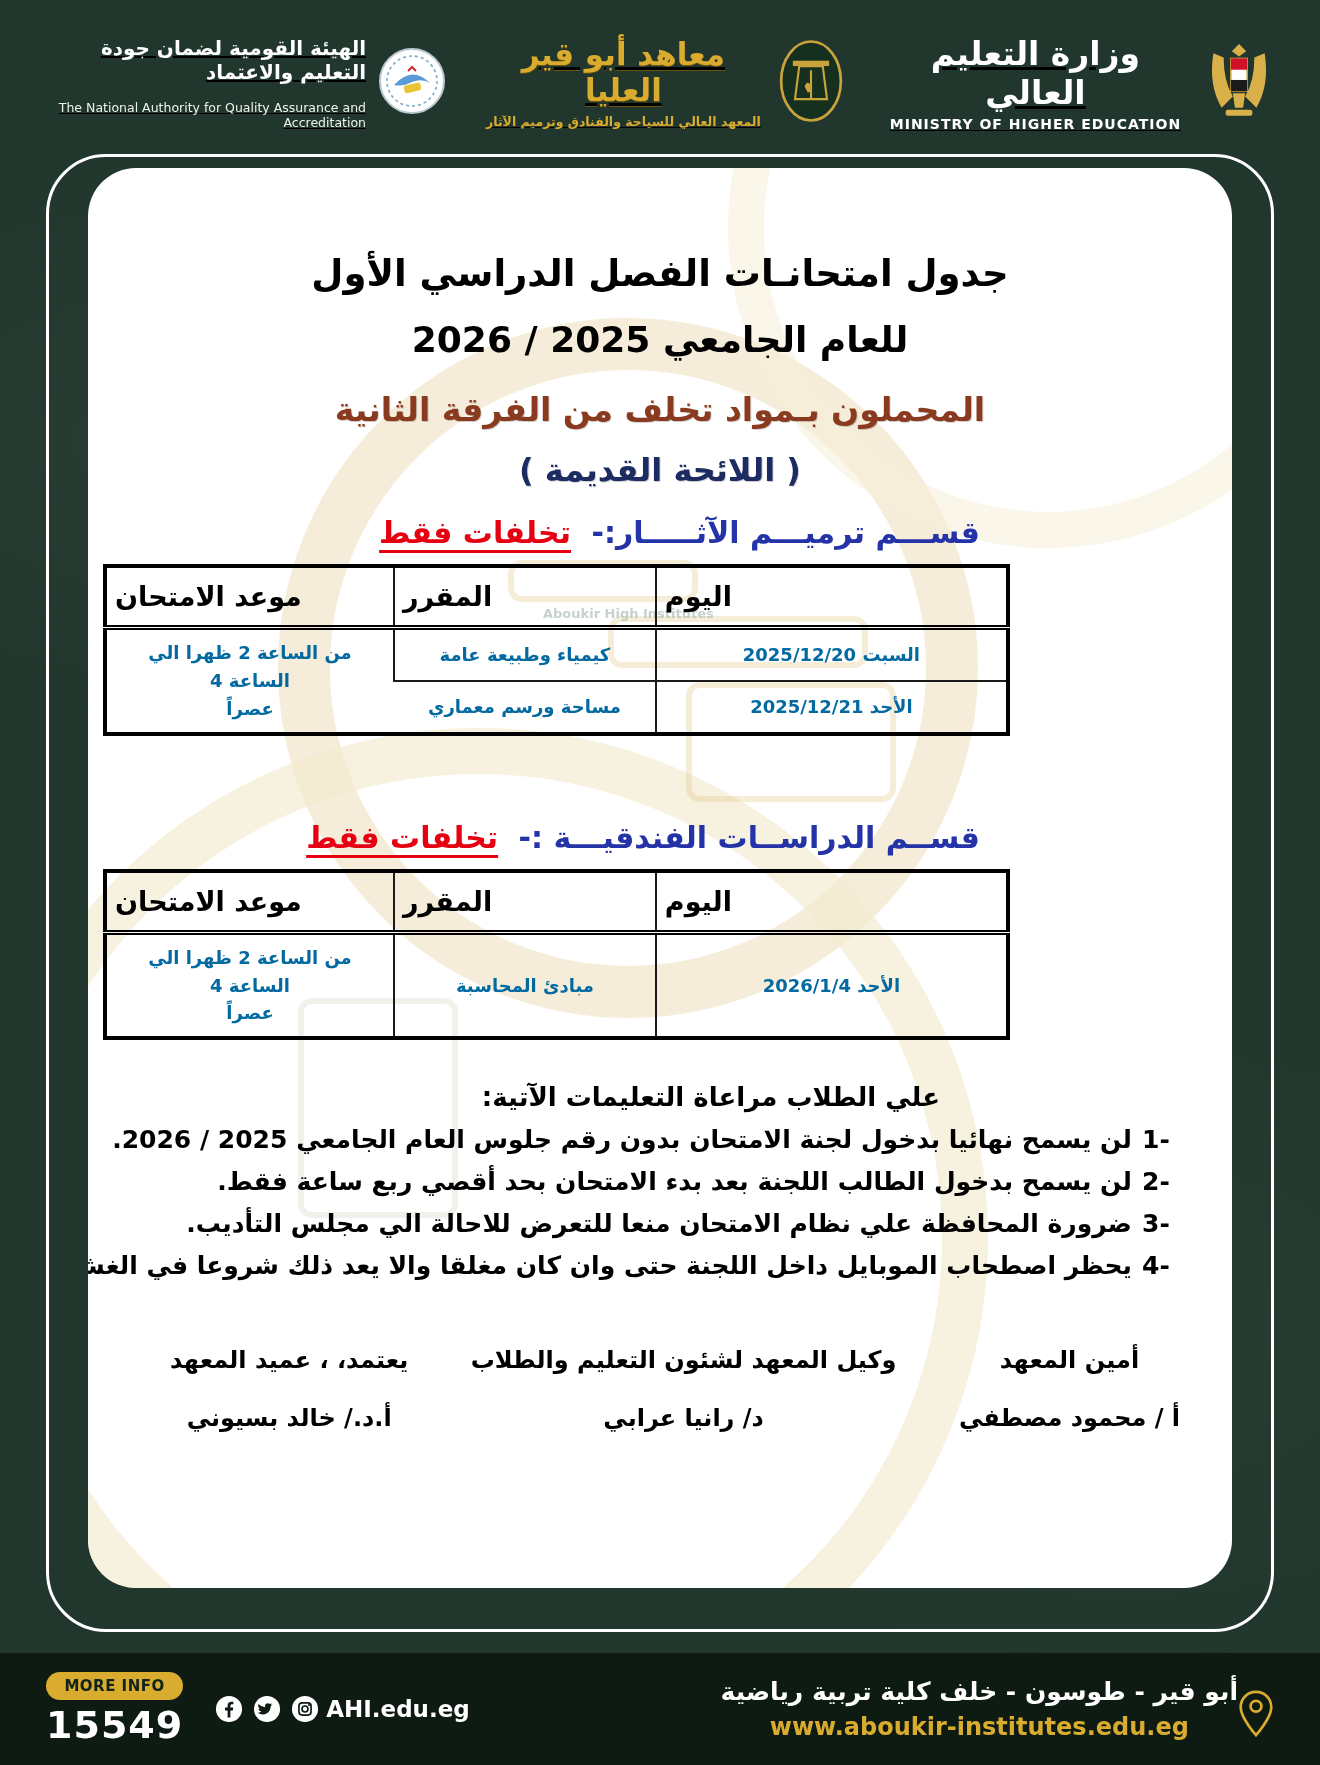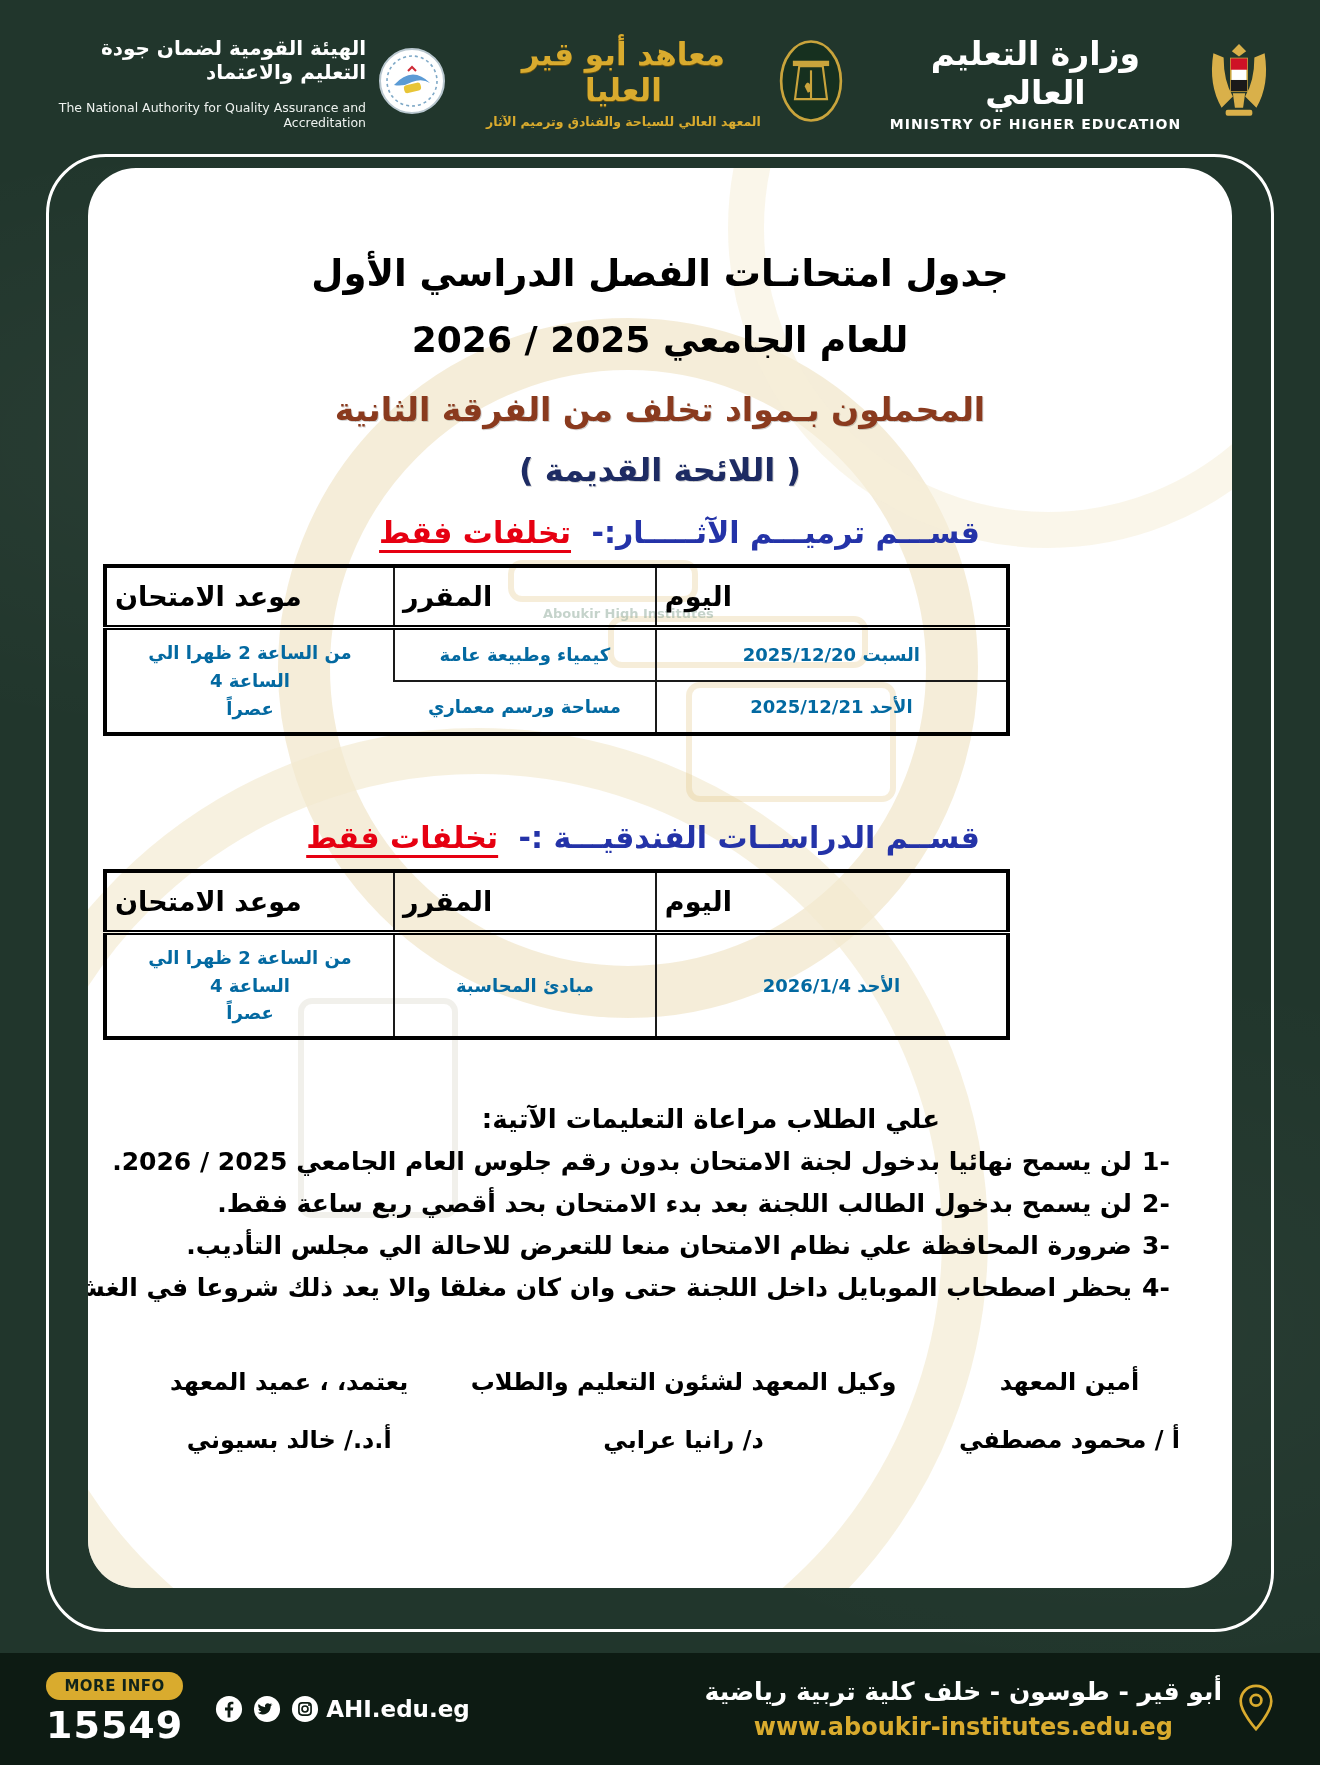--- a/index.html
+++ b/index.html
@@ -12,21 +12,21 @@
   body::before{ 
     content:""; position:absolute; inset:0;
     background:
       radial-gradient(ellipse 900px 500px at 15% 25%, rgba(255,255,255,0.035), transparent 60%),
       radial-gradient(ellipse 1000px 600px at 85% 75%, rgba(255,255,255,0.03), transparent 60%);
   }
 
   
   .topbar{
     position:absolute; top:0; left:0; right:0; height:165px;
-    display:flex; align-items:center; justify-content:center; gap:34px; padding:0 48px;
+    display:flex; align-items:center; justify-content:center; gap:34px; padding:0 48px;text-decoration:underline;
   }
   .brand{ display:flex; align-items:center; gap:12px; }
   .naqaae-text{ text-align:right; width:318px; }
   .naqaae-ar{ color:#fff; font-size:20px; font-weight:bold; direction:rtl; }
   .naqaae-en{ color:#eef2ef; font-size:12.5px; margin-top:16px; }
   .inst-text{ text-align:center; }
   .inst-ar{ color:#d9ab2e; font-size:31px; font-weight:bold; direction:rtl; text-shadow:0 1px 0 #6b5410; }
   .inst-sub{ color:#d9ab2e; font-size:12.5px; font-weight:bold; direction:rtl; margin-top:6px; }
   .min-text{ text-align:center; }
   .min-ar{ color:#fff; font-size:33px; font-weight:bold; direction:rtl; }
@@ -76,21 +76,21 @@
     font-size:18px; font-weight:bold; color:#0369a1; padding:9px 8px;
     border-left:2px solid #1a1a1a; border-top:2px solid #1a1a1a; text-align:center;
   }
   table.sched th:last-child, table.sched td:last-child{ border-left:none; }
   .day-cell{ font-size:27px; }
   .time-cell{ font-size:20px; line-height:1.55; }
   .roomy td{ padding:16px 8px; }
 
   .sect2{ margin-top:84px; }
 
-  .notes{ margin-top:64px;padding-left:41px; }
+  .notes{ margin-top:42px;padding-left:41px; }
   .notes-title{ direction:rtl; text-align:right; padding-right:292px; font-size:26px; font-weight:bold; color:#000; }
   .note-item{
     display:flex; direction:rtl; gap:10px; white-space:nowrap;
     margin:13px 52px 0 16px; font-size:25px; font-weight:bold; color:#000;
   }
   .note-num{ direction:ltr; unicode-bidi:isolate; min-width:38px; text-align:left; }
 
   .sigs{ margin-top:66px; display:flex; direction:rtl; justify-content:space-between; padding:0 52px 0 82px; }
   .sig{ text-align:center; }
   .sig-title{ font-size:24px; font-weight:bold; color:#000; direction:rtl; }
@@ -103,21 +103,21 @@
     display:flex; align-items:center; justify-content:space-between; padding:0 46px;
   }
   .f-left{ display:flex; align-items:center; gap:32px; }
   .mi-col{ display:flex; flex-direction:column; align-items:center; gap:3px; }
   .mi-pill{ background:#d9ab2e; color:#10231a; font-weight:bold; font-size:15px; padding:5px 18px; border-radius:16px; letter-spacing:0.5px; }
   .hotline{ color:#fff; font-size:38px; font-weight:bold; letter-spacing:1px; }
   .soc-col{ display:flex; flex-direction:row; align-items:center; gap:7px; }
   .soc-row{ display:flex; gap:10px; }
   .soc{ width:28px; height:28px; cursor:pointer; }
   .site-short{ color:#fff; font-weight:bold; font-size:23px; }
-  .f-right{ display:flex; direction:rtl; align-items:center; gap:16px; }
+  .f-right{ display:flex; direction:rtl; align-items:flex-end; }
   .addr-col{ display:flex; flex-direction:column; align-items:center; gap:7px; }
   .addr{ color:#fff; font-size:25px; font-weight:bold; direction:rtl; }
   .site-full{ color:#d9ab2e; font-size:24px; font-weight:bold; direction:ltr; }
 </style>
 </head>
 <body>
 
 <div class="topbar">
 
   <div class="brand">

